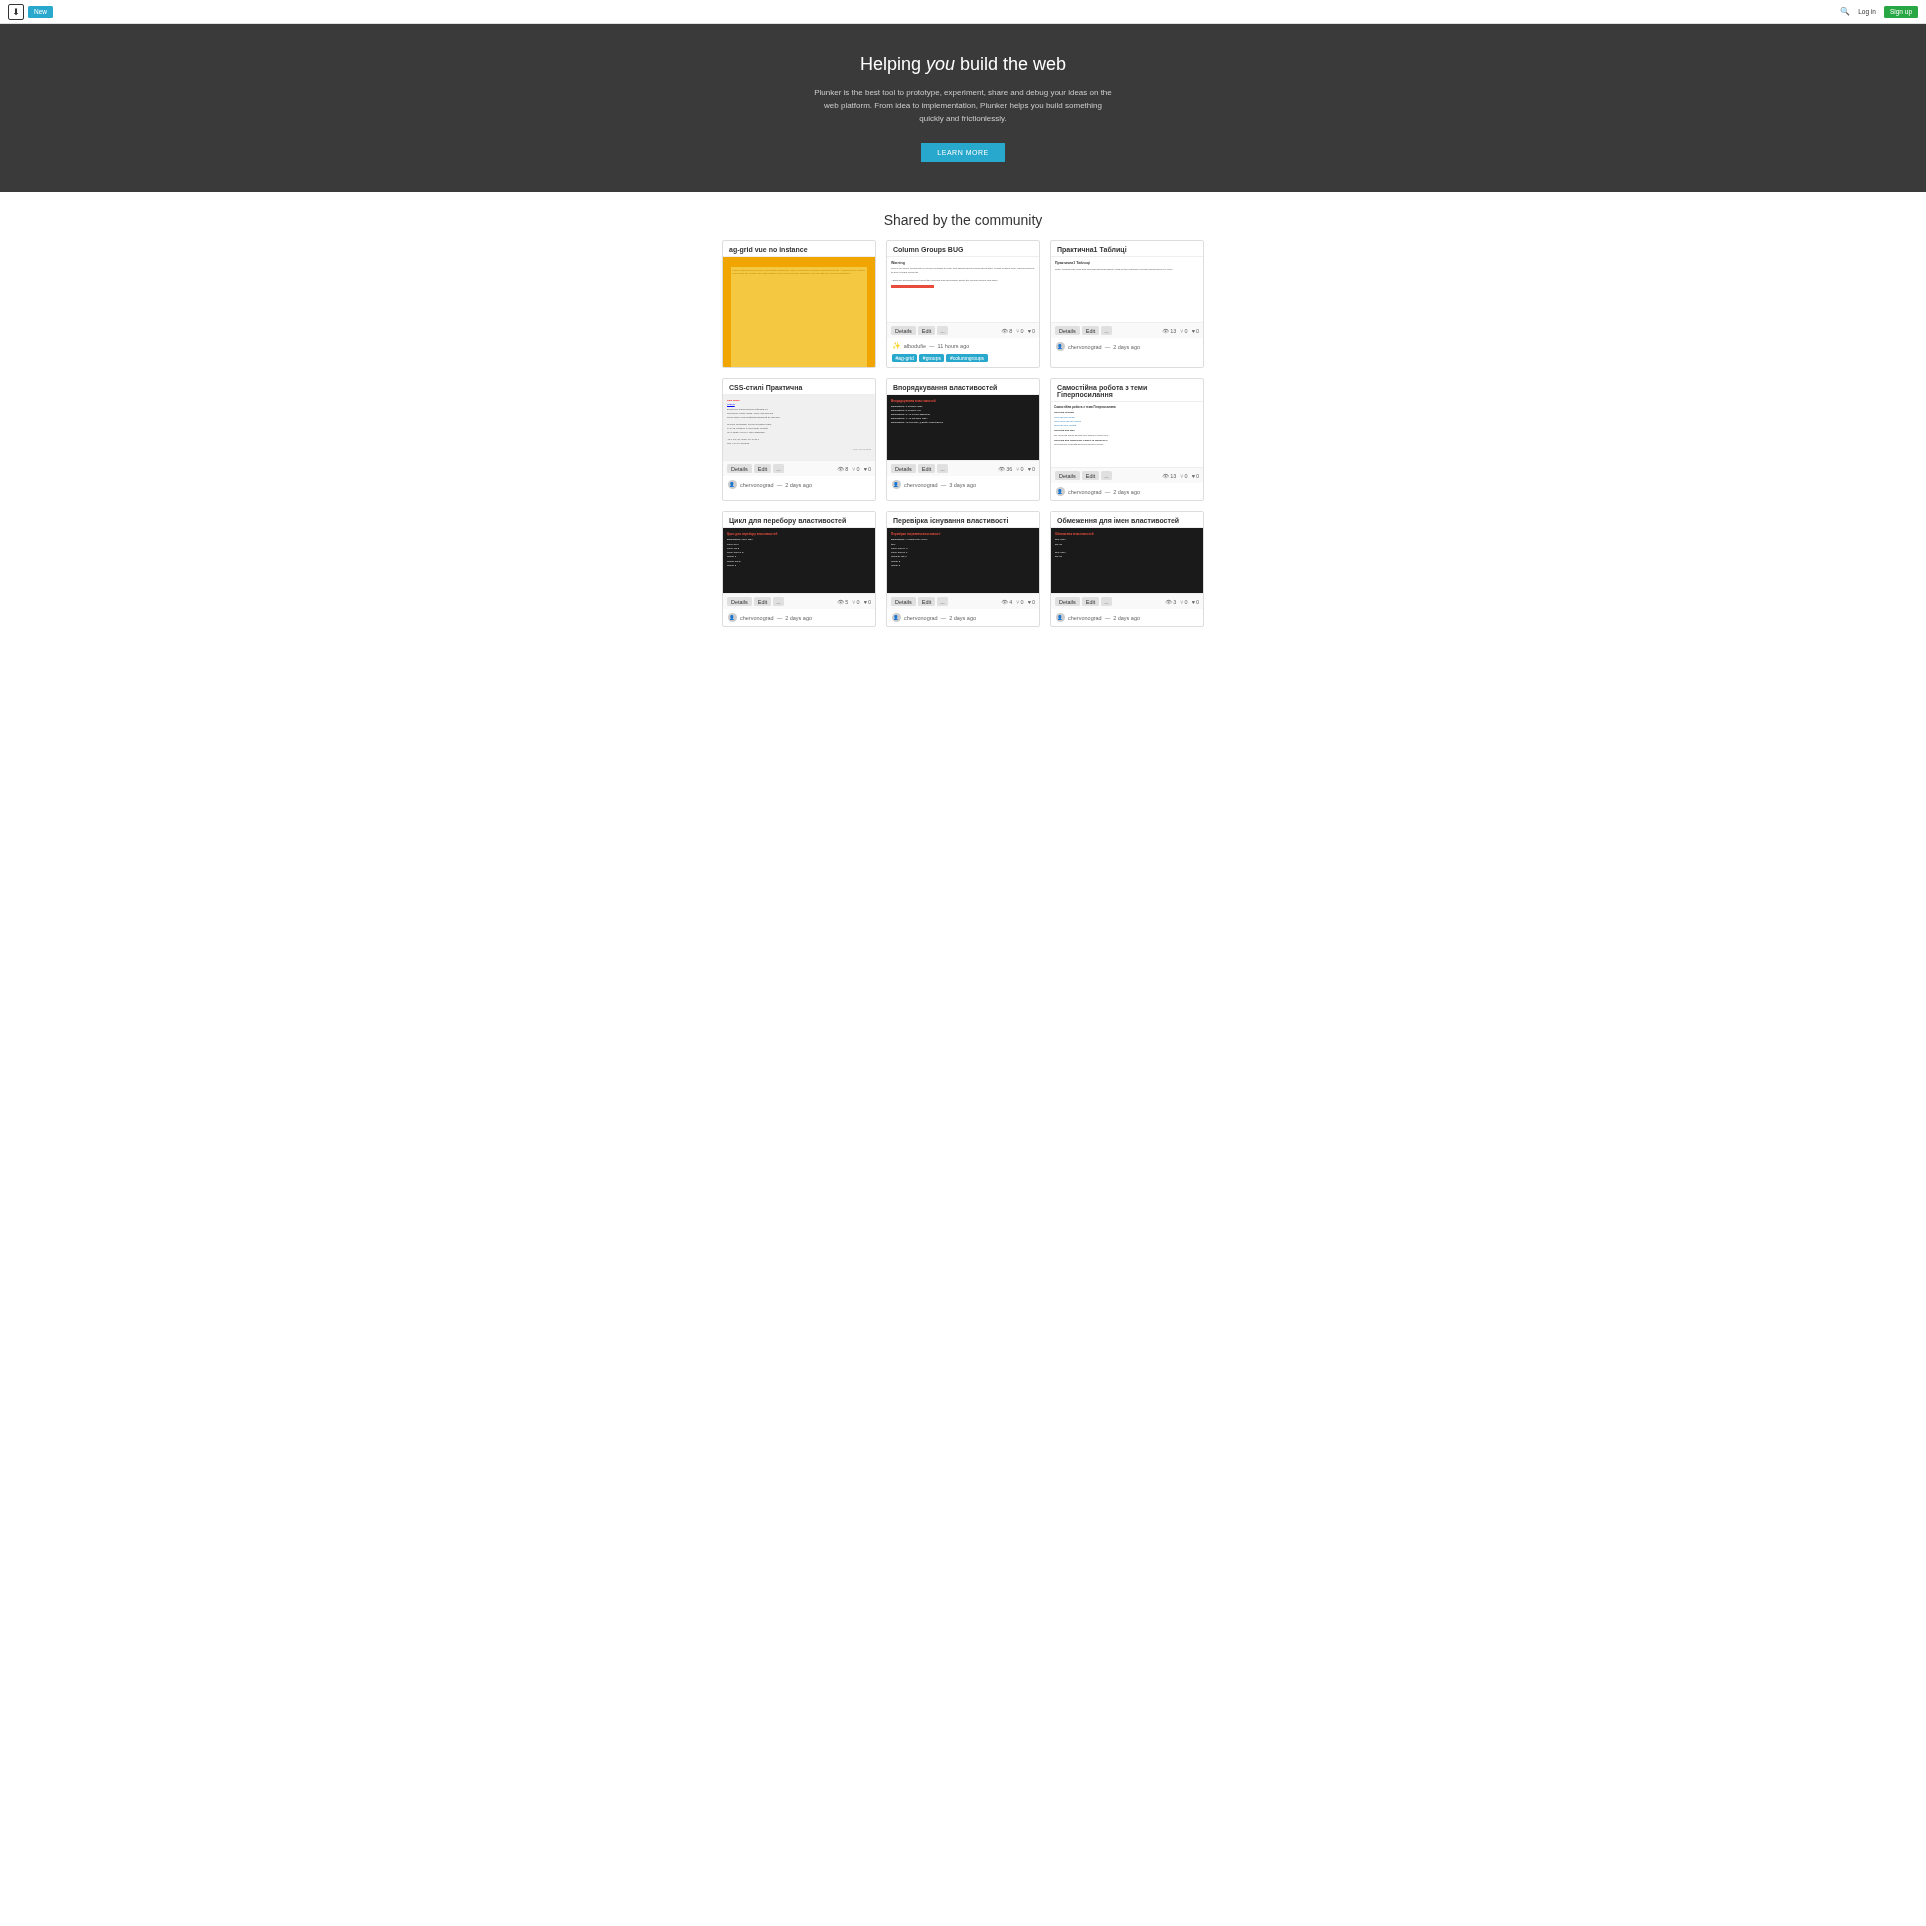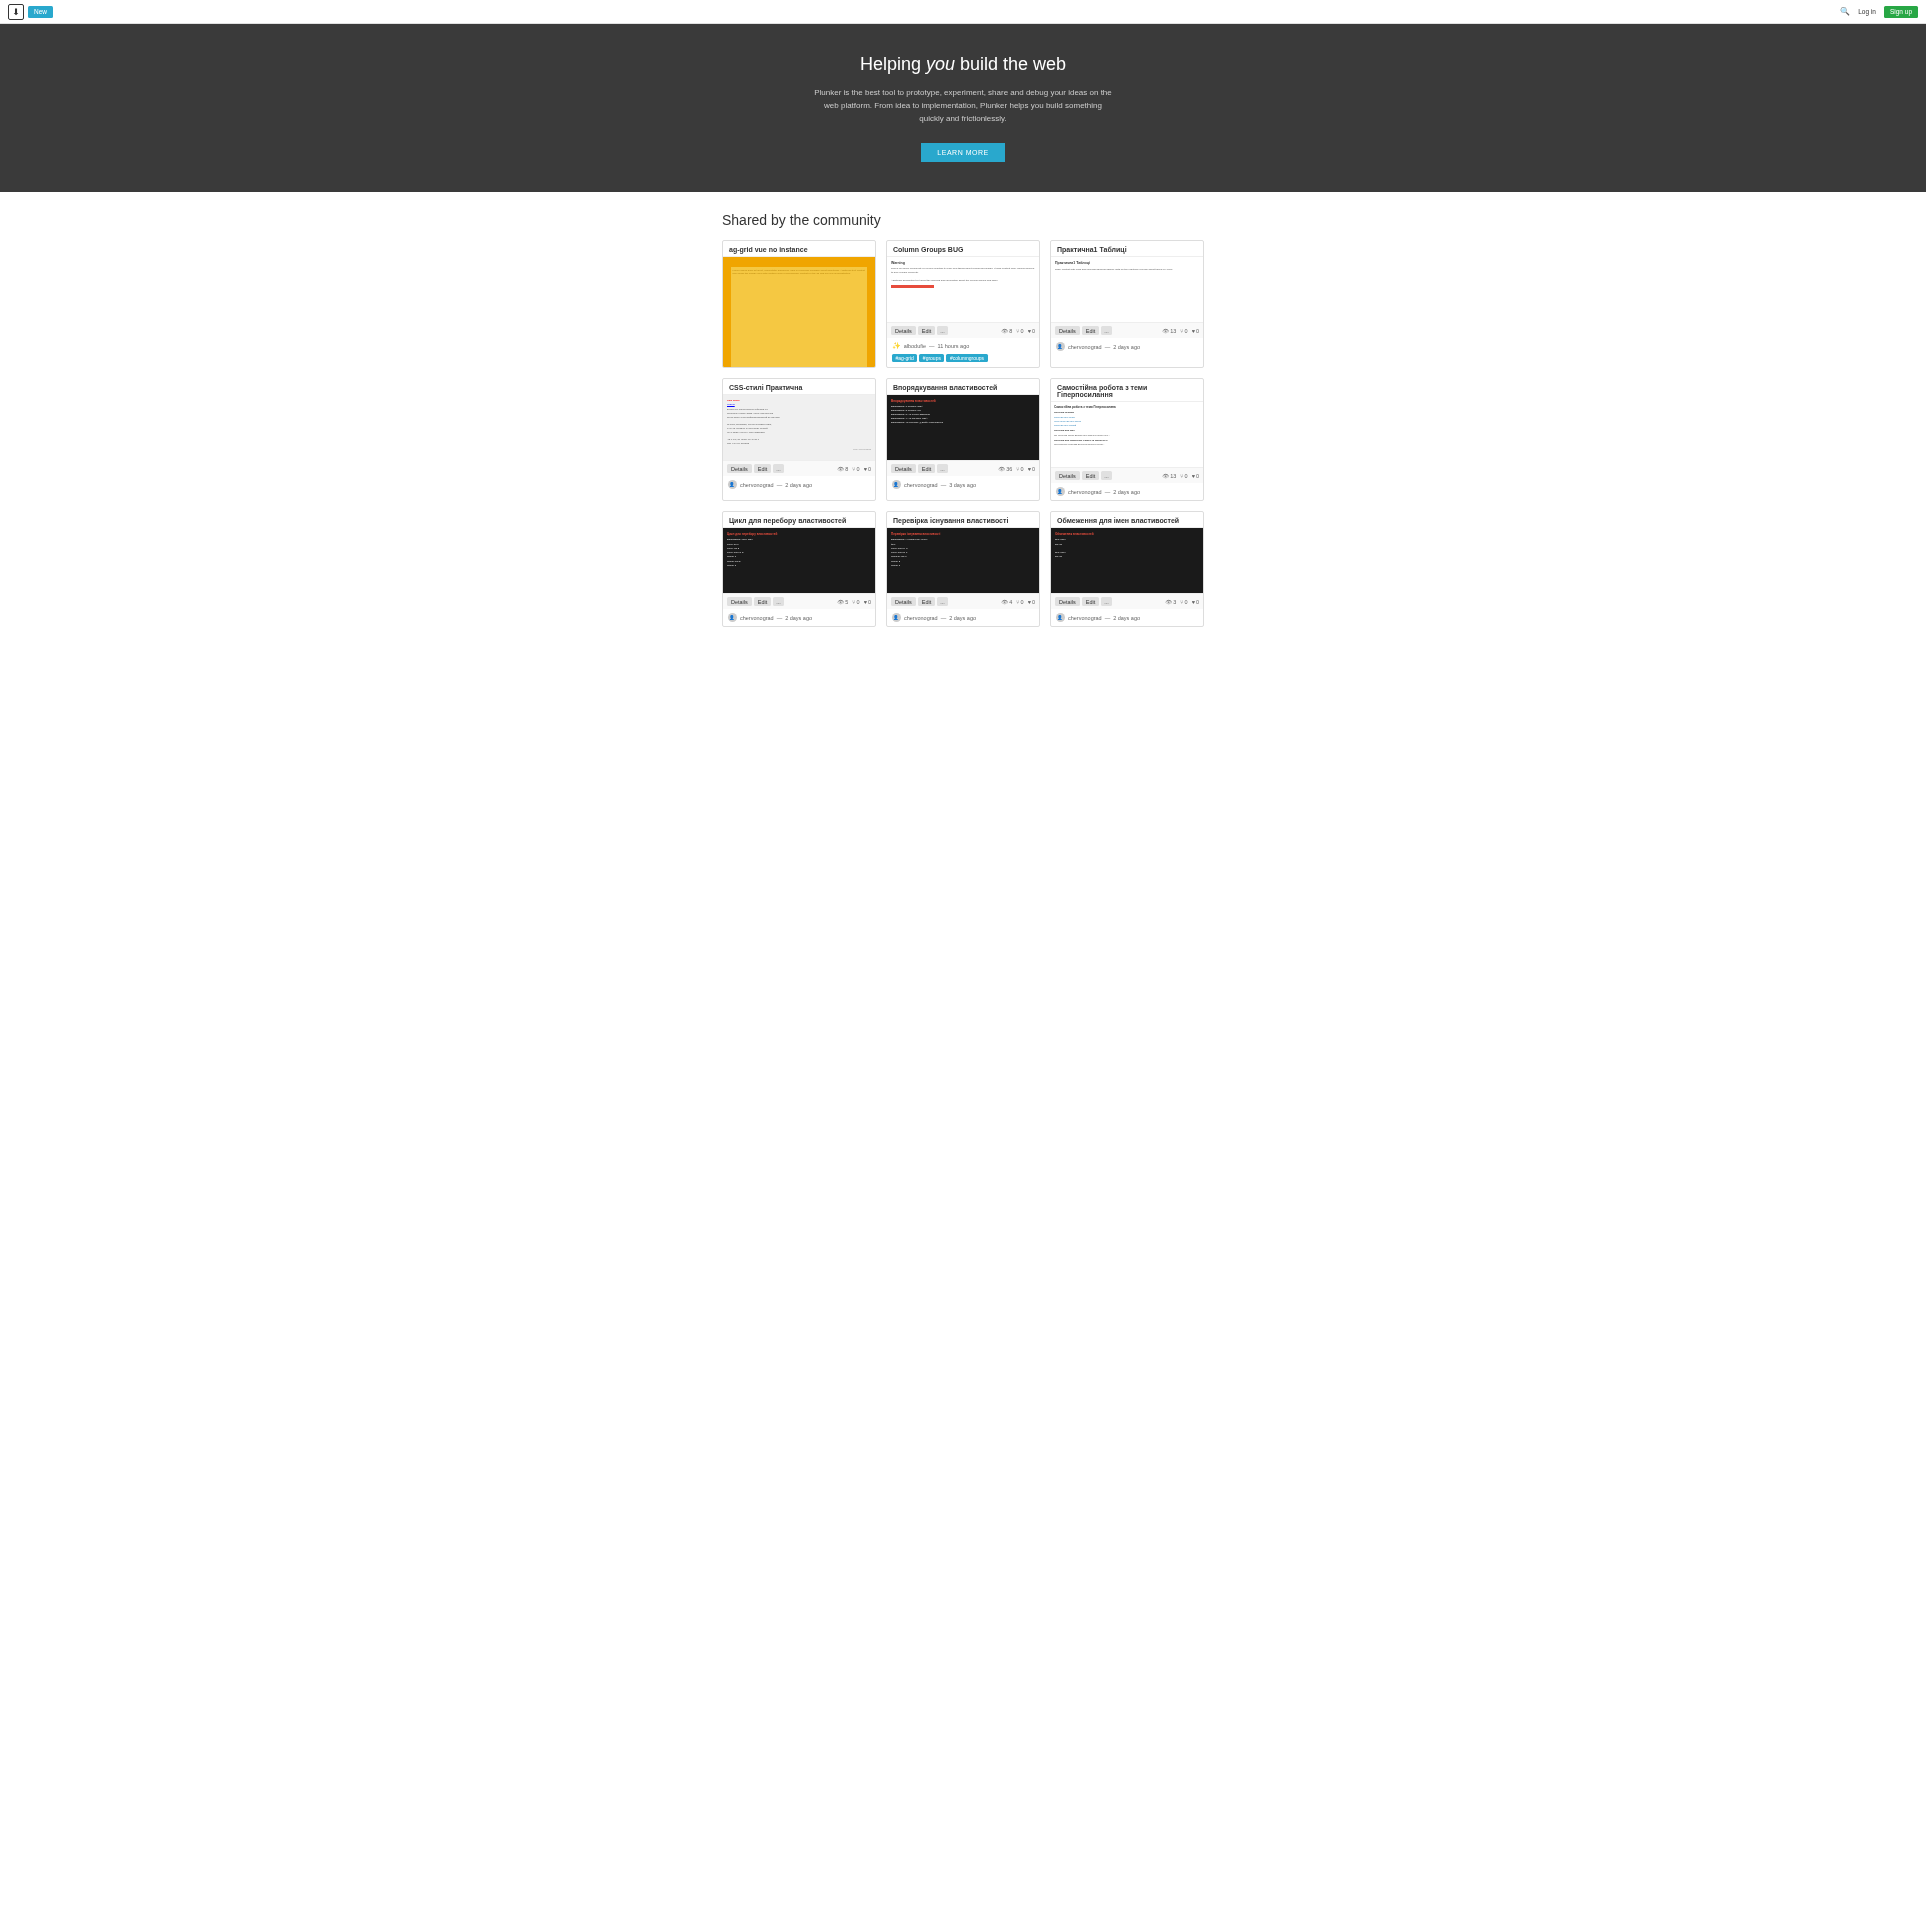--- a/index.html
+++ b/index.html
@@ -104,20 +104,21 @@
     
     .community {
       padding: 20px 10px;
       max-width: 502px;
       margin: 0 auto;
     }
     .community h2 {
       font-size: 14px;
       font-weight: 400;
       margin-bottom: 12px;
+      text-align: center;
     }
     .cards-grid {
       display: grid;
       grid-template-columns: repeat(3, 1fr);
       gap: 10px;
     }
 
     
     .card {
       border: 0.5px solid #ddd;

